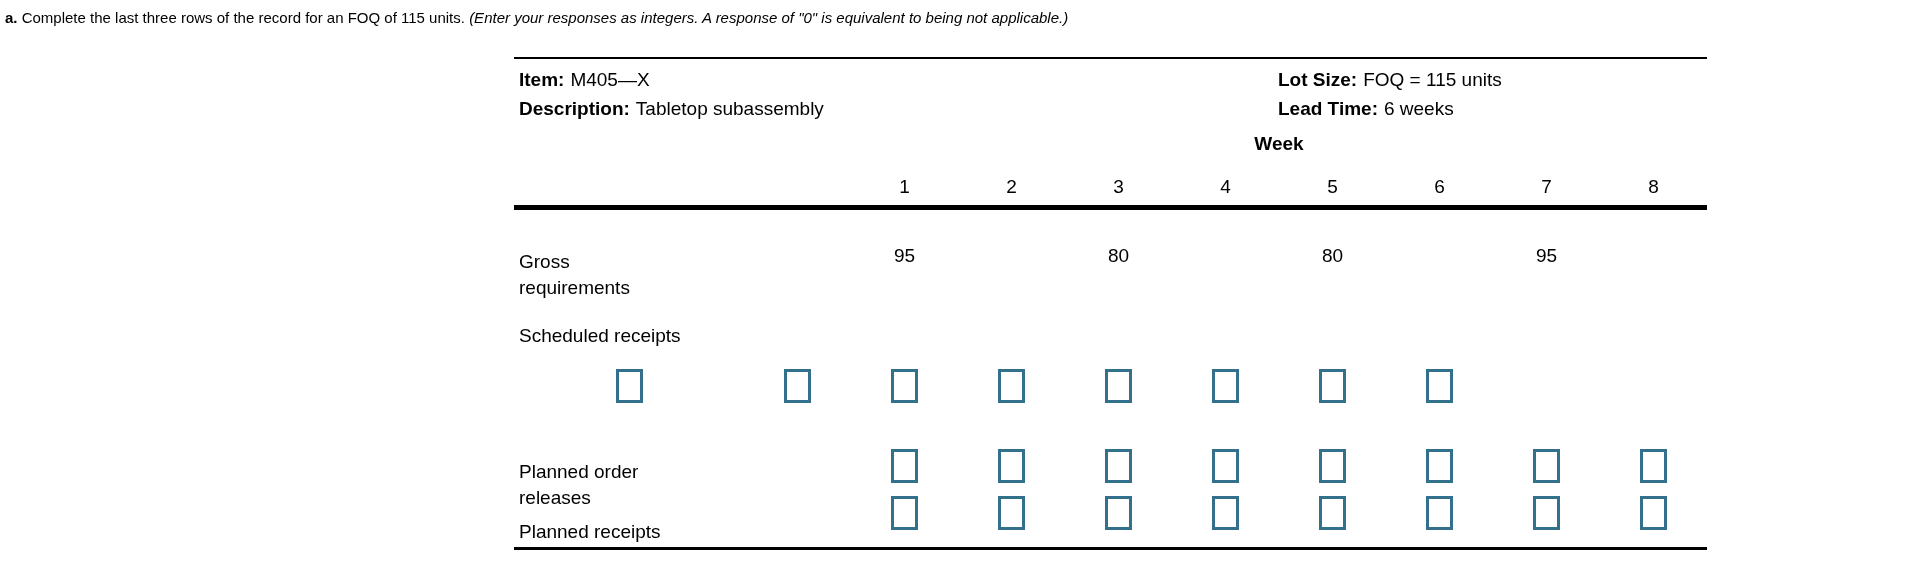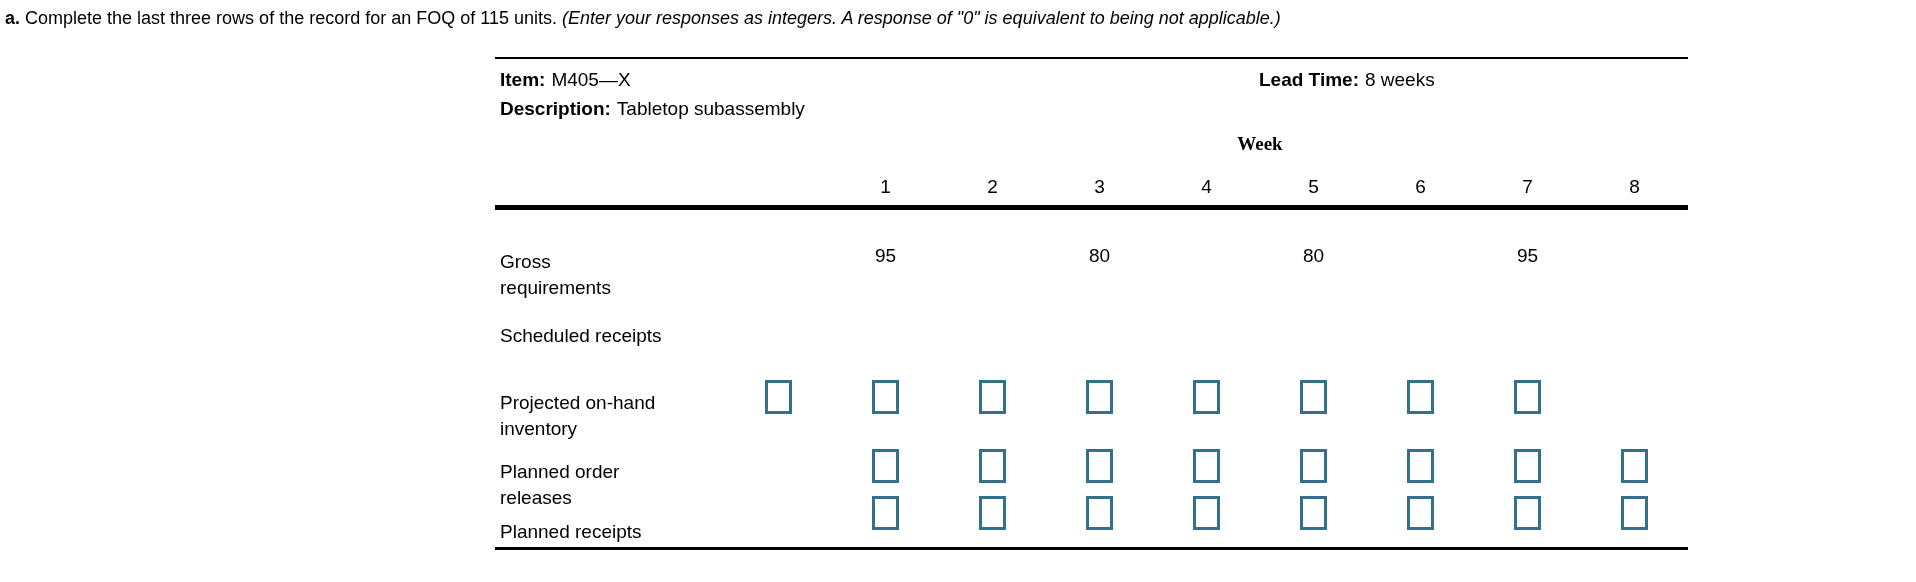--- a/index.html
+++ b/index.html
@@ -9,38 +9,38 @@
   }
   *{margin:0;padding:0;box-sizing:border-box;}
   html,body{background:var(--bg);}
   body{
     width:1916px;height:582px;position:relative;overflow:hidden;
     font-family:"Liberation Sans","DejaVu Sans",sans-serif;
     color:var(--ink);
   }
   .question-title{
     position:absolute;left:5px;top:6px;width:1890px;
-    font-size:18px;line-height:24px;white-space:nowrap;
+    font-size:15px;line-height:24px;white-space:nowrap;
   }
   .question-title .bold{font-weight:bold;}
   .question-title .note{font-style:italic;}
   .record{
-    position:absolute;left:495px;top:57px;width:1193px;
+    position:absolute;left:514px;top:57px;width:1193px;
     font-size:19px;
   }
   .record-top{
     border-top:2px solid var(--ink);
     position:relative;
     padding:6px 0 2px 5px;
     height:67px;
   }
   .info-line{line-height:29px;white-space:nowrap;}
   .info-label{font-weight:bold;margin-right:6px;}
   .info-right{position:absolute;left:764px;top:6px;}
-  .week-title-row{height:38px;font-family:Liberation Serif, serif;}
+  .week-title-row{height:38px;}
   .week-title{
     margin-left:337px;width:856px;text-align:center;
     font-weight:bold;line-height:40px;
   }
   .grid{
     display:grid;
     grid-template-columns:230px repeat(9,107px);
   }
   .week-numbers{height:43px;align-items:end;}
   .week-numbers .cell{
@@ -88,21 +88,24 @@
     <div class="info-left">
       <div class="info-line">
         <span class="info-label">Item:</span><span>M405—X</span>
       </div>
       <div class="info-line">
         <span class="info-label">Description:</span><span>Tabletop subassembly</span>
       </div>
     </div>
     <div class="info-right">
       <div class="info-line">
-        <span class="info-label">Lead Time:</span><span>8 weeks</span>
+        <span class="info-label">Lot Size:</span><span>FOQ = 115 units</span>
+      </div>
+      <div class="info-line">
+        <span class="info-label">Lead Time:</span><span>6 weeks</span>
       </div>
     </div>
   </div>
 
   <div class="week-title-row">
     <div class="week-title">Week</div>
   </div>
 
   <div class="grid week-numbers">
     <div class="cell"></div>
@@ -137,21 +140,20 @@
       <div class="cell-val"></div>
       <div class="cell-val"></div>
       <div class="cell-val"></div>
       <div class="cell-val"></div>
       <div class="cell-val"></div>
       <div class="cell-val"></div>
       <div class="cell-val"></div>
     </div>
 
     <div class="grid row h69">
-      <div class="cell-label">Projected on-hand inventory</div>
       <div class="cell-input">
           <input type="text" class="inbox" style="">
         </div>
       <div class="cell-input">
           <input type="text" class="inbox" style="">
         </div>
       <div class="cell-input">
           <input type="text" class="inbox" style="">
         </div>
       <div class="cell-input">

